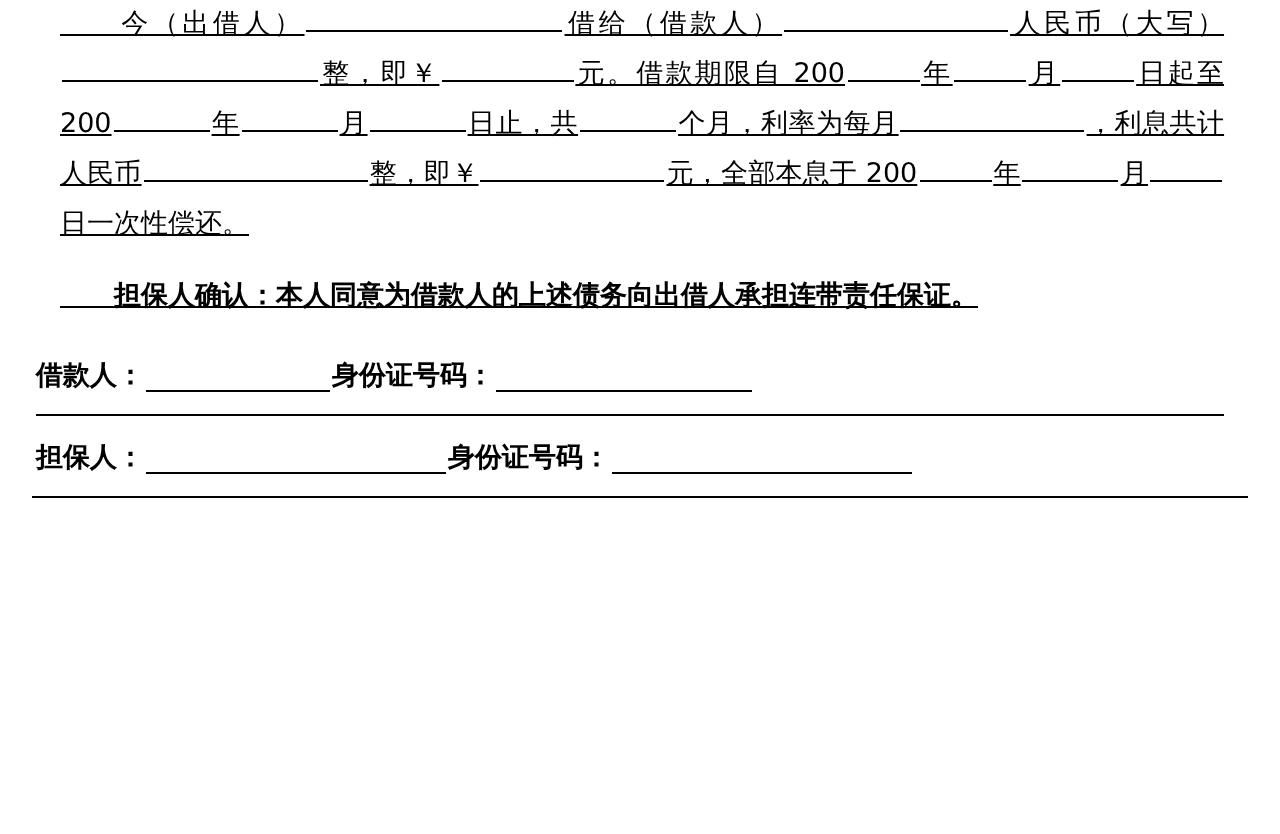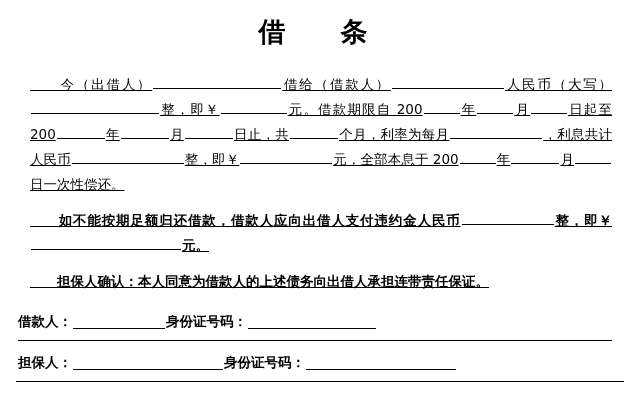--- a/index.html
+++ b/index.html
@@ -78,25 +78,23 @@
     border: none;
     border-top: 1px solid #000;
     margin: 6px 0 8px 0;
   }
 </style>
 </head>
 <body>
 
 <div class="page">
 
-  <div class="doc-title">借　条</div>
 
   <div class="body-block">
     <p class="para"><span>　　今（出借人）</span><span class="blank b-xxl"></span><span>借给（借款人）</span><span class="blank b-xl"></span><span>人民币（大写）</span><span class="blank b-xxl"></span><span>整，即￥</span><span class="blank b-m"></span><span>元。借款期限自 200</span><span class="blank b-xs"></span><span>年</span><span class="blank b-xs"></span><span>月</span><span class="blank b-xs"></span><span>日起至 200</span><span class="blank b-s"></span><span>年</span><span class="blank b-s"></span><span>月</span><span class="blank b-s"></span><span>日止，共</span><span class="blank b-s"></span><span>个月，利率为每月</span><span class="blank b-l"></span><span>，利息共计人民币</span><span class="blank b-xl"></span><span>整，即￥</span><span class="blank b-l"></span><span>元，全部本息于 200</span><span class="blank b-xs"></span><span>年</span><span class="blank b-s"></span><span>月</span><span class="blank b-xs"></span><span>日一次性偿还。</span></p>
-    <p class="para bold"><span>　　如不能按期足额归还借款，借款人应向出借人支付违约金人民币</span><span class="blank b-l"></span><span>整，即￥</span><span class="blank b-h"></span><span>元。</span></p>
     <p class="para bold"><span>　　担保人确认：本人同意为借款人的上述债务向出借人承担连带责任保证。</span></p>
   </div>
 
   <div class="sign-block">
     <div class="sign-row">
         <span class="sign-label">借款人：</span>
         <span class="blank b-l"></span>
         <span class="sign-label">身份证号码：</span>
         <span class="blank b-xxl"></span>
       </div>

